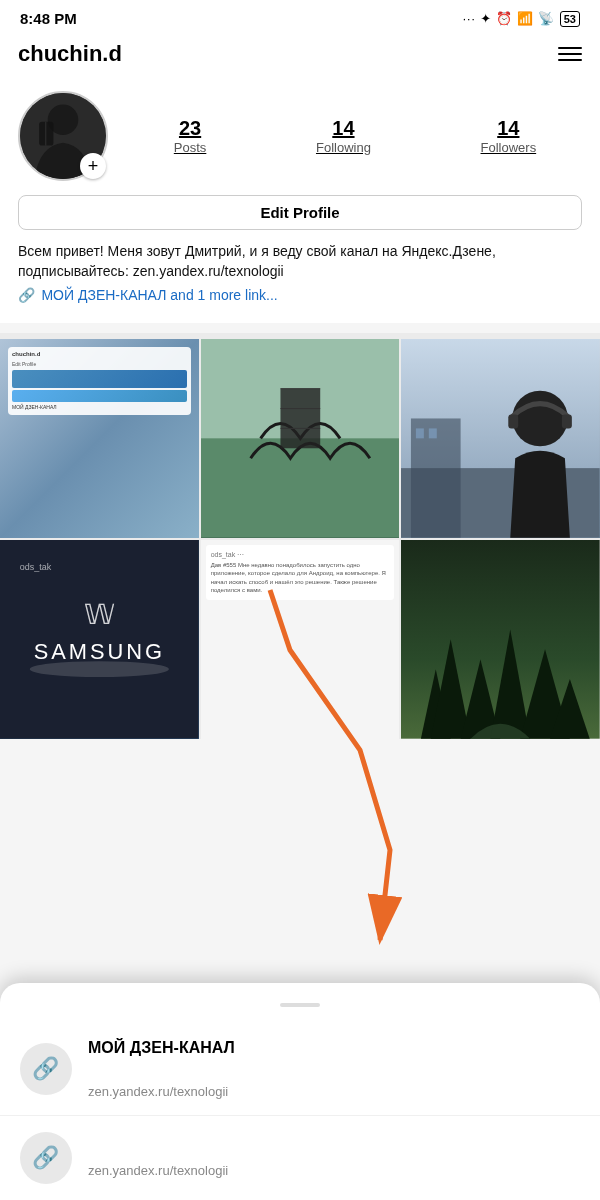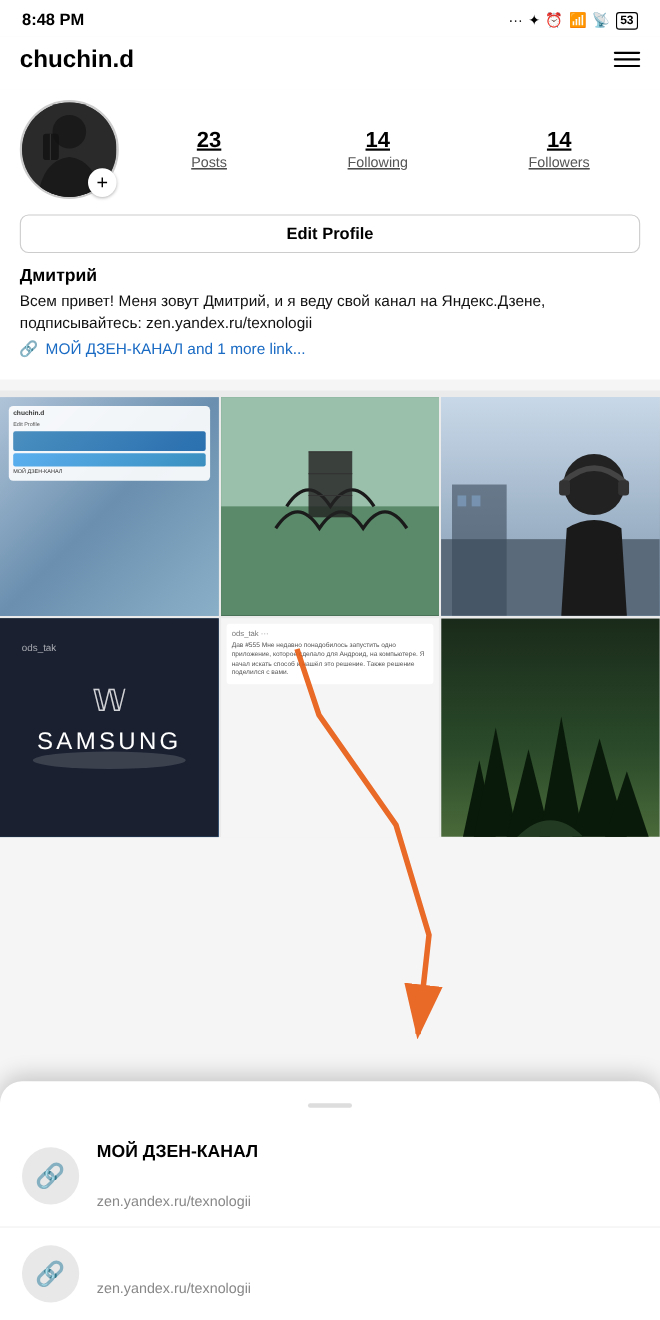--- a/index.html
+++ b/index.html
@@ -351,21 +351,20 @@
         <span class="stat-label">Followers</span>
       </div>
     </div>
   </div>
 
   
   <button class="edit-profile-btn">Edit Profile</button>
 
   
   <div class="bio-section">
-    <div class="bio-name">Дмитрий</div>
     <div class="bio-text">Всем привет! Меня зовут Дмитрий, и я веду свой канал на Яндекс.Дзене, подписывайтесь: zen.yandex.ru/texnologii</div>
     <div class="bio-link">
       <span>🔗</span>
       <span>МОЙ ДЗЕН-КАНАЛ and 1 more link...</span>
     </div>
   </div>
 </div>
 
 <div class="divider"></div>
 

